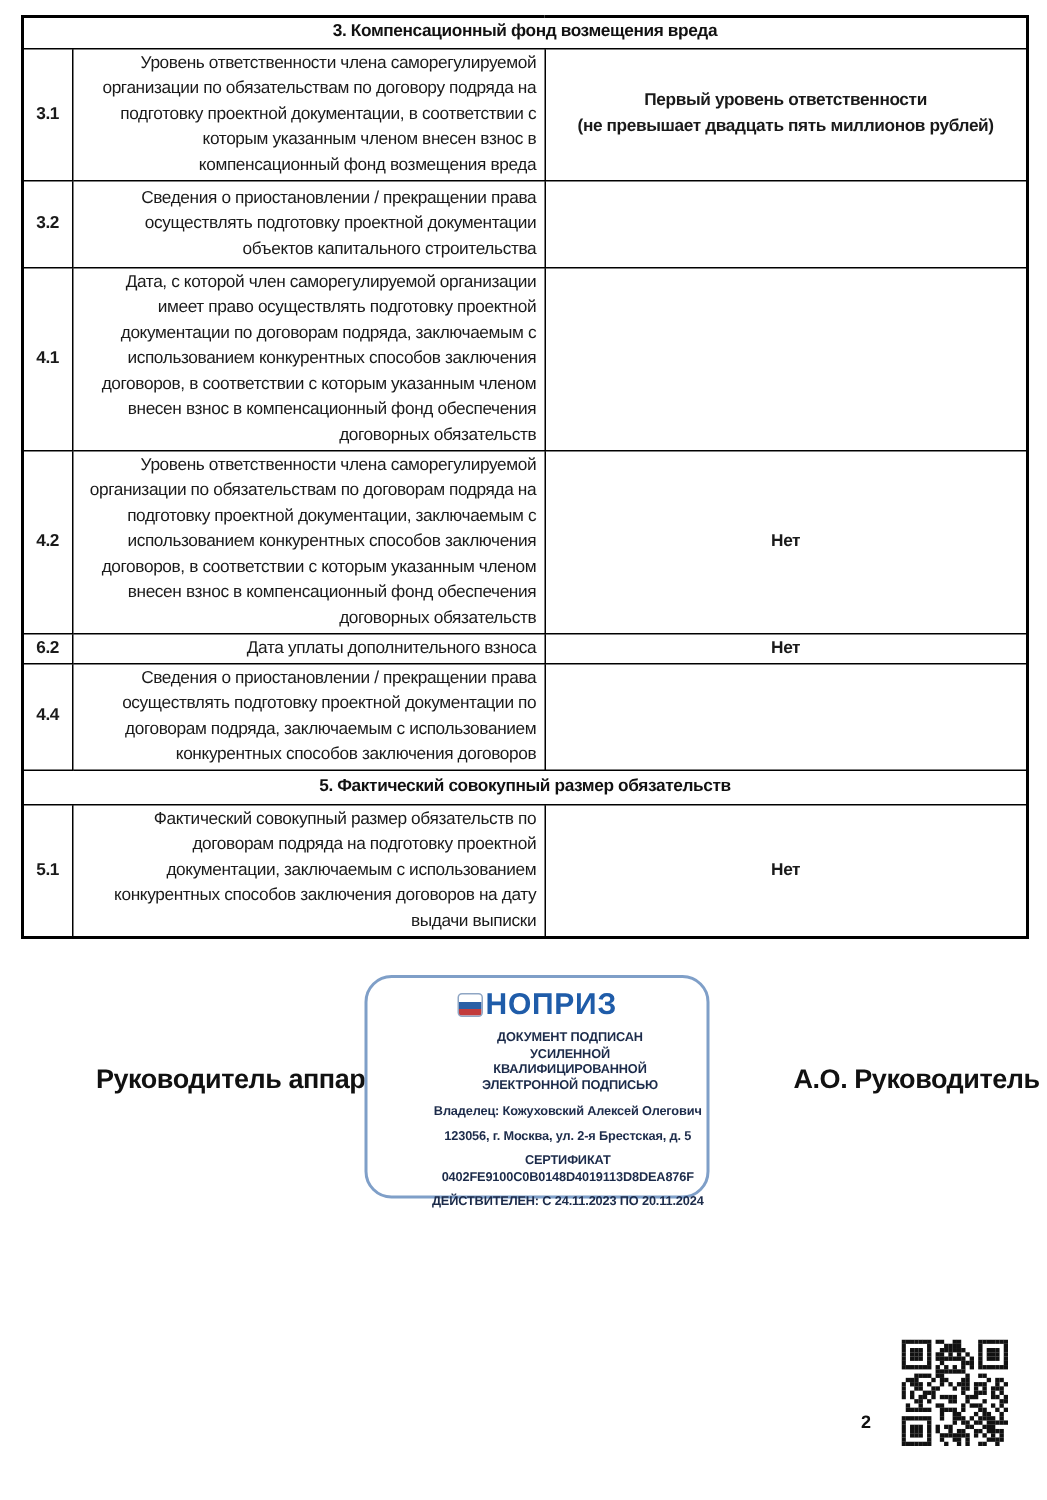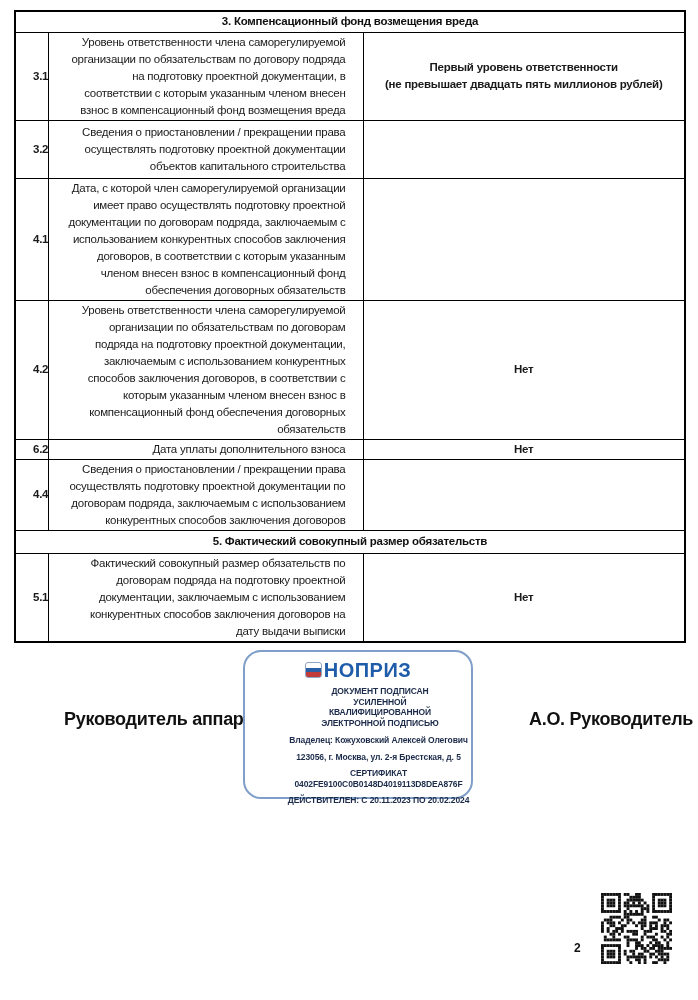--- a/index.html
+++ b/index.html
@@ -14,21 +14,21 @@
     font-family:"Liberation Sans",sans-serif;color:#1a1a1a;
   }
   table.doc{
     position:absolute;left:14px;top:10px;width:670px;
     border-collapse:collapse;table-layout:fixed;
     border:2px solid var(--table-border);
   }
   table.doc td, table.doc th{
     border:1px solid var(--table-border);
     font-size:11.5px;line-height:17px;letter-spacing:-0.25px;
-    vertical-align:middle;padding:1px 17px;box-sizing:border-box;
+    vertical-align:middle;padding:1px 5px;box-sizing:border-box;
   }
   th.section-title{
     border-top:2px solid var(--table-border);
     border-bottom:2px solid var(--table-border);
     font-size:14px;font-weight:bold;text-align:center;padding:1px 2px;
     letter-spacing:-0.2px;color:#111;
   }
   td.num{ text-align:center;padding:1px 2px;font-weight:bold; }
   td.label{ text-align:right; }
   td.value{ text-align:center;font-weight:bold;white-space:pre-line; }
@@ -128,21 +128,21 @@
 
   <div class="stamp">
     <div class="stamp-logo">
       <span class="flag-icon"></span>
       <span>НОПРИЗ</span>
     </div>
     <div class="stamp-line stamp-head">ДОКУМЕНТ ПОДПИСАН УСИЛЕННОЙ КВАЛИФИЦИРОВАННОЙ ЭЛЕКТРОННОЙ ПОДПИСЬЮ</div>
     <div class="stamp-line stamp-owner">Владелец: Кожуховский Алексей Олегович</div>
     <div class="stamp-line stamp-address">123056, г. Москва, ул. 2-я Брестская, д. 5</div>
     <div class="stamp-line stamp-cert">СЕРТИФИКАТ  0402FE9100C0B0148D4019113D8DEA876F</div>
-    <div class="stamp-line stamp-valid">ДЕЙСТВИТЕЛЕН: С 20.11.2023 ПО 20.02.2024</div>
+    <div class="stamp-line stamp-valid">ДЕЙСТВИТЕЛЕН: С 24.11.2023 ПО 20.11.2024</div>
   </div>
 
   <div class="sig-right">А.О. Руководитель</div>
 
   <span class="page-num">2</span>
 
   <svg id="qr" width="71" height="71" viewBox="0 0 25 25">
       <rect x="0" y="0" width="1.02" height="1.02" fill="#111"></rect>
       <rect x="1" y="0" width="1.02" height="1.02" fill="#111"></rect>
       <rect x="2" y="0" width="1.02" height="1.02" fill="#111"></rect>

